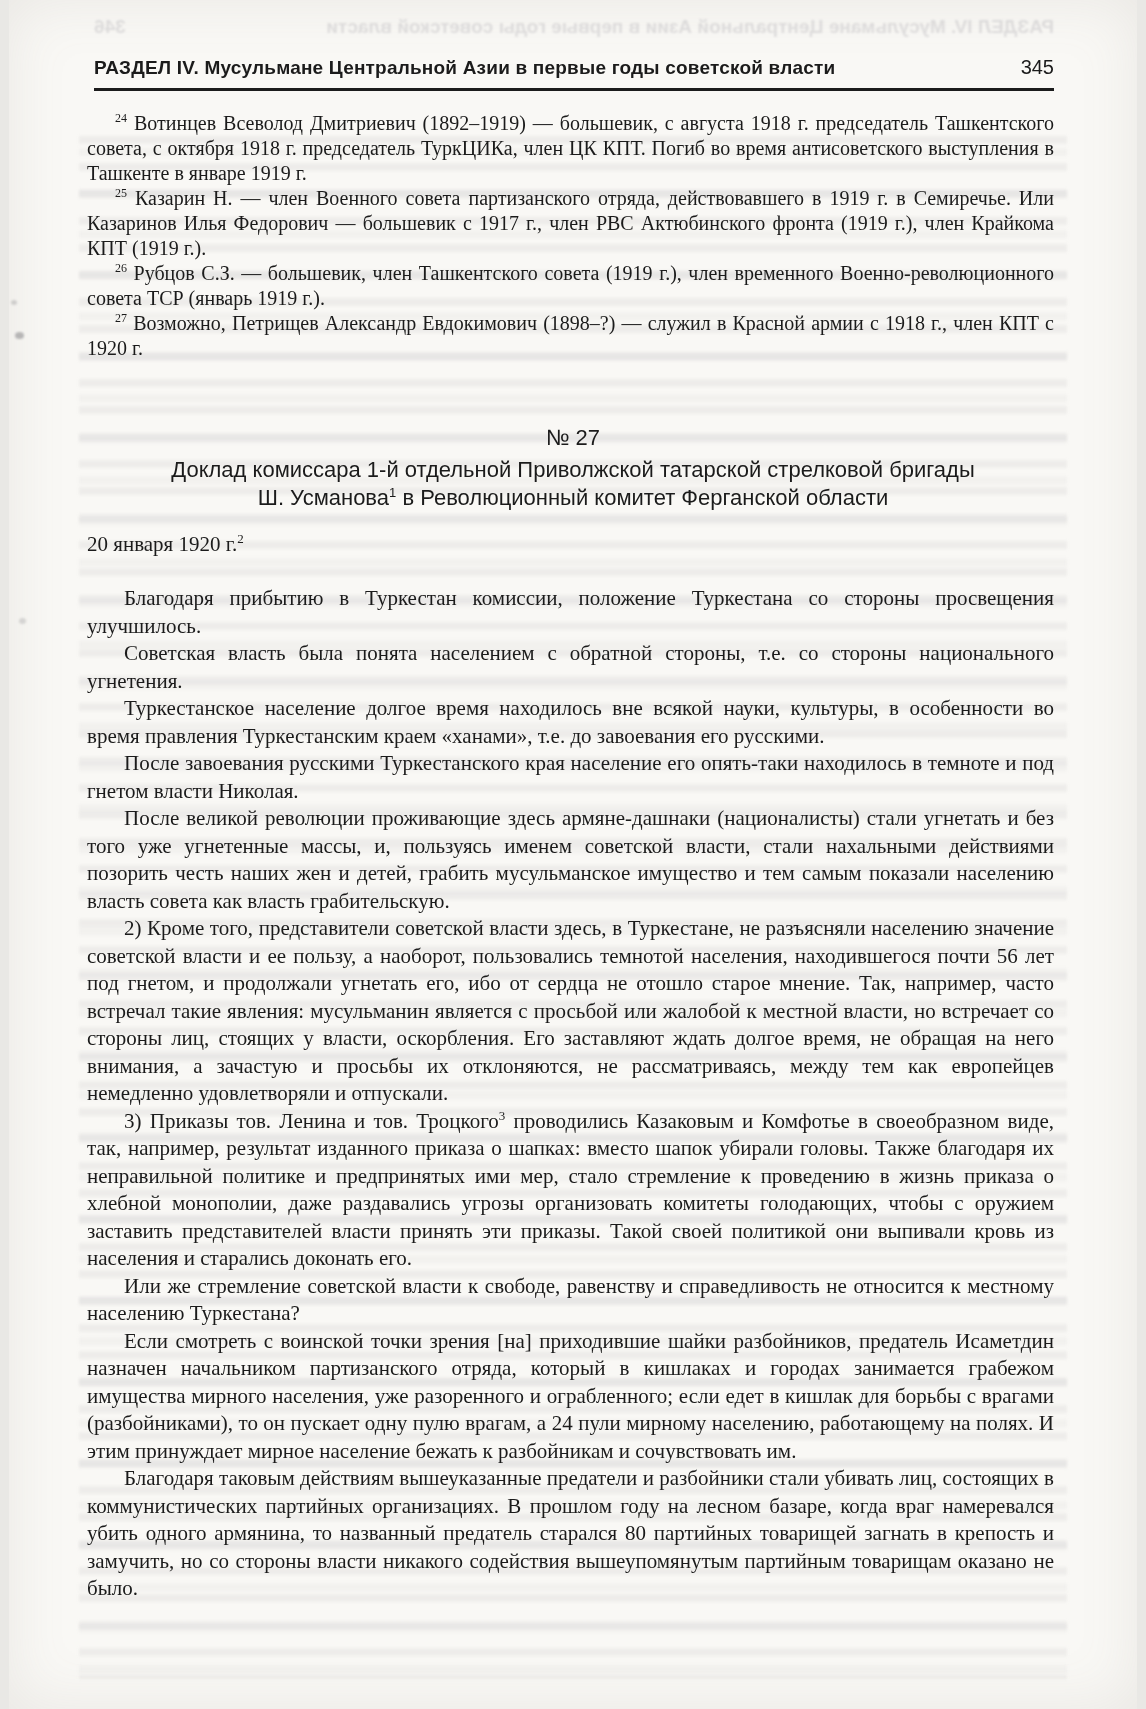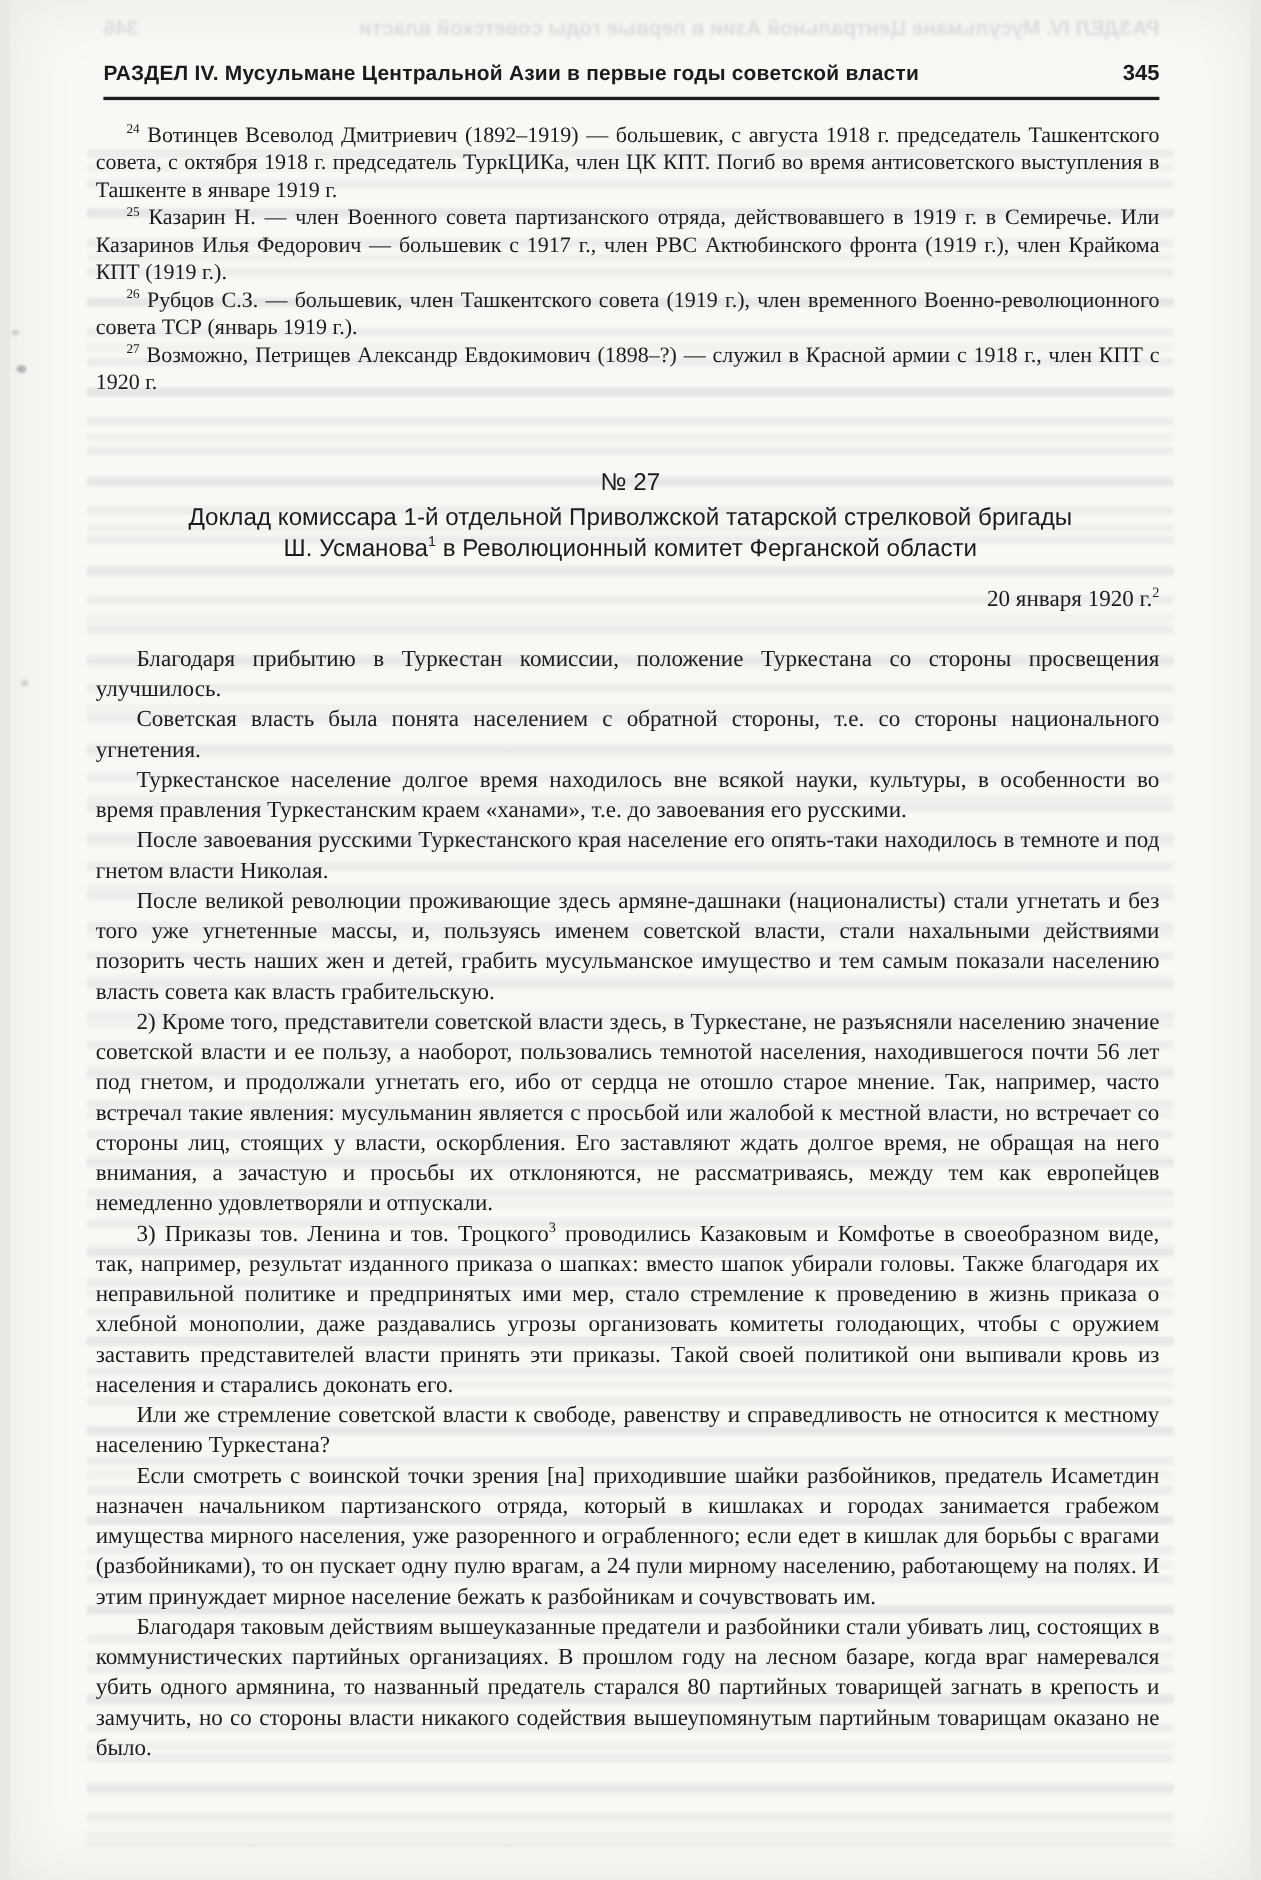--- a/index.html
+++ b/index.html
@@ -51,21 +51,21 @@
   }
 
   .running-head {
     display: flex;
     justify-content: space-between;
     align-items: baseline;
     margin: 56px 83px 0 85px;
     font-family: "Liberation Sans", sans-serif;
   }
   .rh-title { font-weight: bold; font-size: 19px; white-space: nowrap; letter-spacing: 0.2px; }
-  .rh-page  { font-weight: bold; font-size: 20px; }
+  .rh-page  { font-weight: normal; font-size: 20px; }
 
   .rule {
     margin: 9px 83px 0 85px;
     border-top: 3px solid #1c1c1c;
     height: 0;
   }
 
   .footnotes {
     margin: 20px 83px 0 78px;
     font-family: "Liberation Serif", serif;
@@ -87,21 +87,21 @@
     text-align: center;
     font-family: "Liberation Sans", sans-serif;
     font-weight: normal;
     font-size: 22px;
     line-height: 28px;
   }
   .doc-title sup { font-size: 13px; line-height: 0; }
 
   .doc-date {
     margin: 20px 83px 0 78px;
-    text-align: right;
+    text-align: left;
     font-family: "Liberation Serif", serif;
     font-size: 21px;
   }
   .doc-date sup { font-size: 13px; line-height: 0; }
 
   .body-text {
     margin: 28px 83px 0 78px;
     font-family: "Liberation Serif", serif;
     font-size: 21px;
     line-height: 27.5px;

